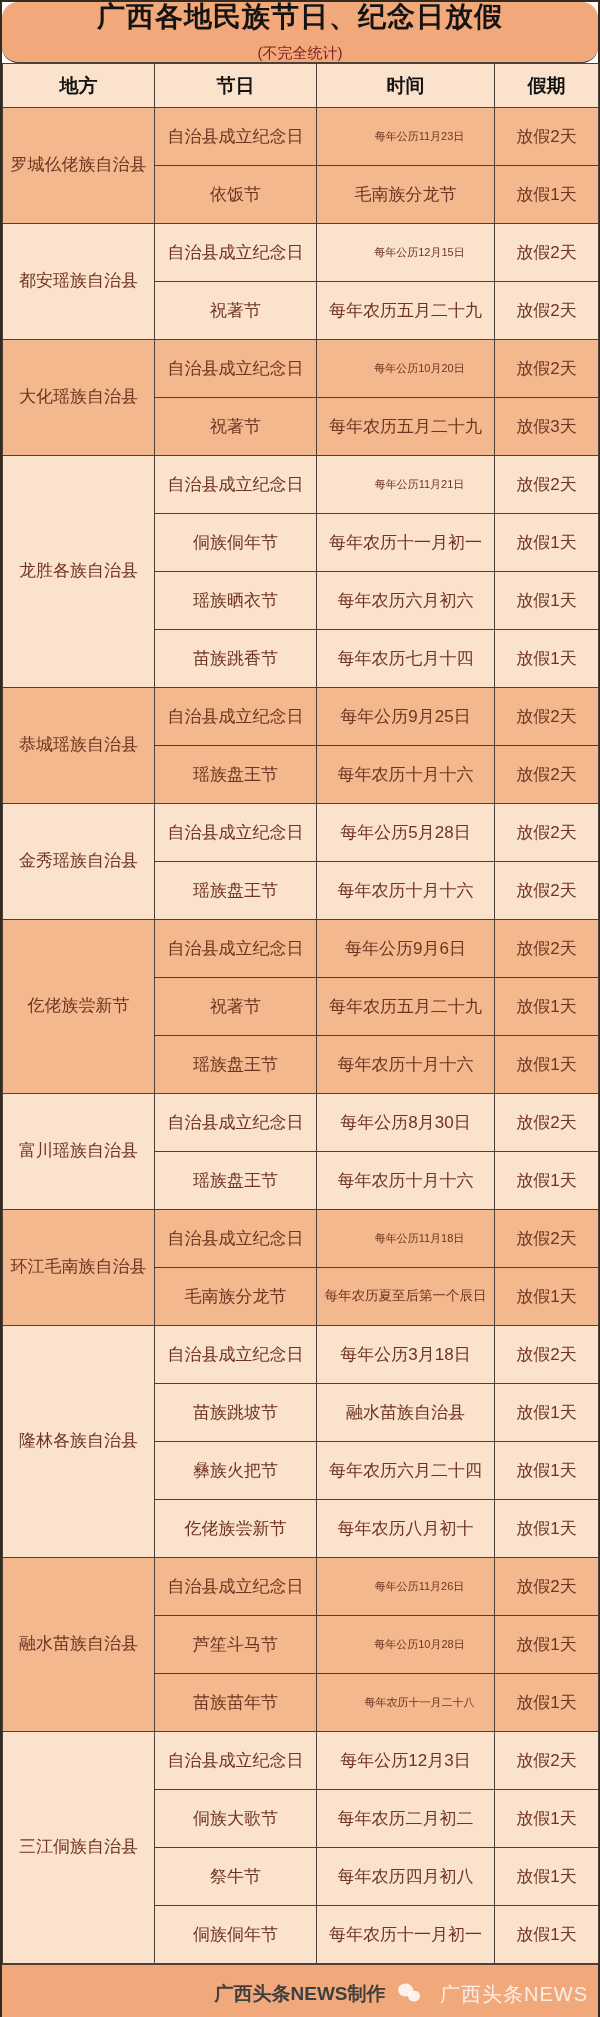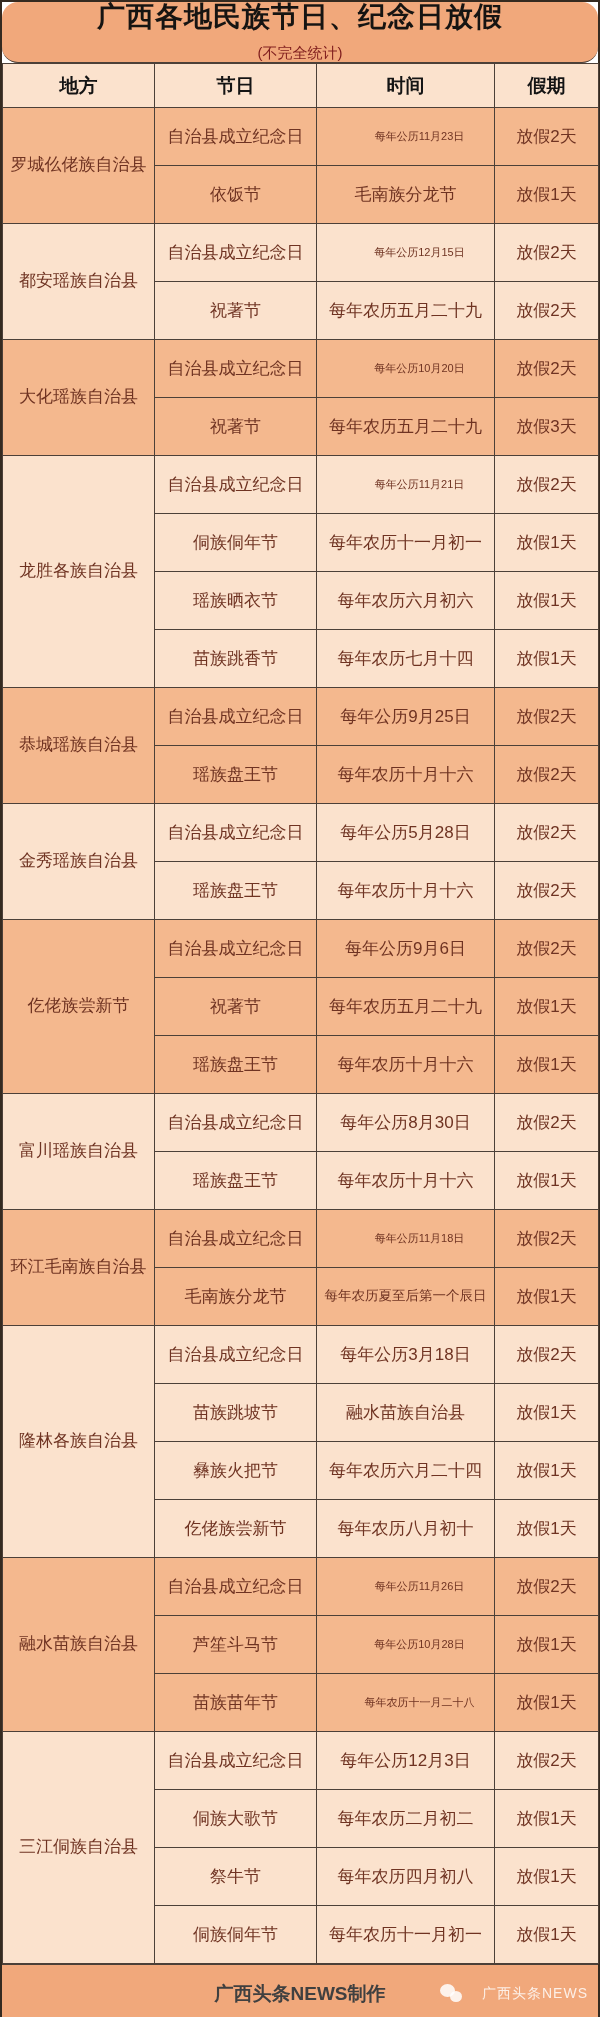--- a/index.html
+++ b/index.html
@@ -50,21 +50,21 @@
   
   .footer-bar{
     background:#f1a87b;border-top:1px solid #4c4038;
     height:57px;flex:0 0 auto;position:relative;
     display:flex;align-items:center;justify-content:center;
   }
   .footer-bar .credit{font-size:19px;font-weight:bold;color:#404040;}
   .watermark{
     position:absolute;right:10px;top:50%;transform:translateY(-50%);
     display:flex;align-items:center;gap:16px;
-    color:rgba(255,255,255,0.82);font-size:14px;letter-spacing:1px;
+    color:rgba(255,255,255,0.82);font-size:20px;letter-spacing:1px;
   }
   .wm-icon{position:relative;width:26px;height:20px;flex:0 0 auto;}
   .wm-icon .b1,.wm-icon .b2{
     position:absolute;border-radius:50%;
     background:rgba(255,255,255,0.85);
   }
   .wm-icon .b1{width:15px;height:13px;left:0;top:0;}
   .wm-icon .b2{width:12px;height:11px;left:10px;top:7px;}
 </style>
 </head>

